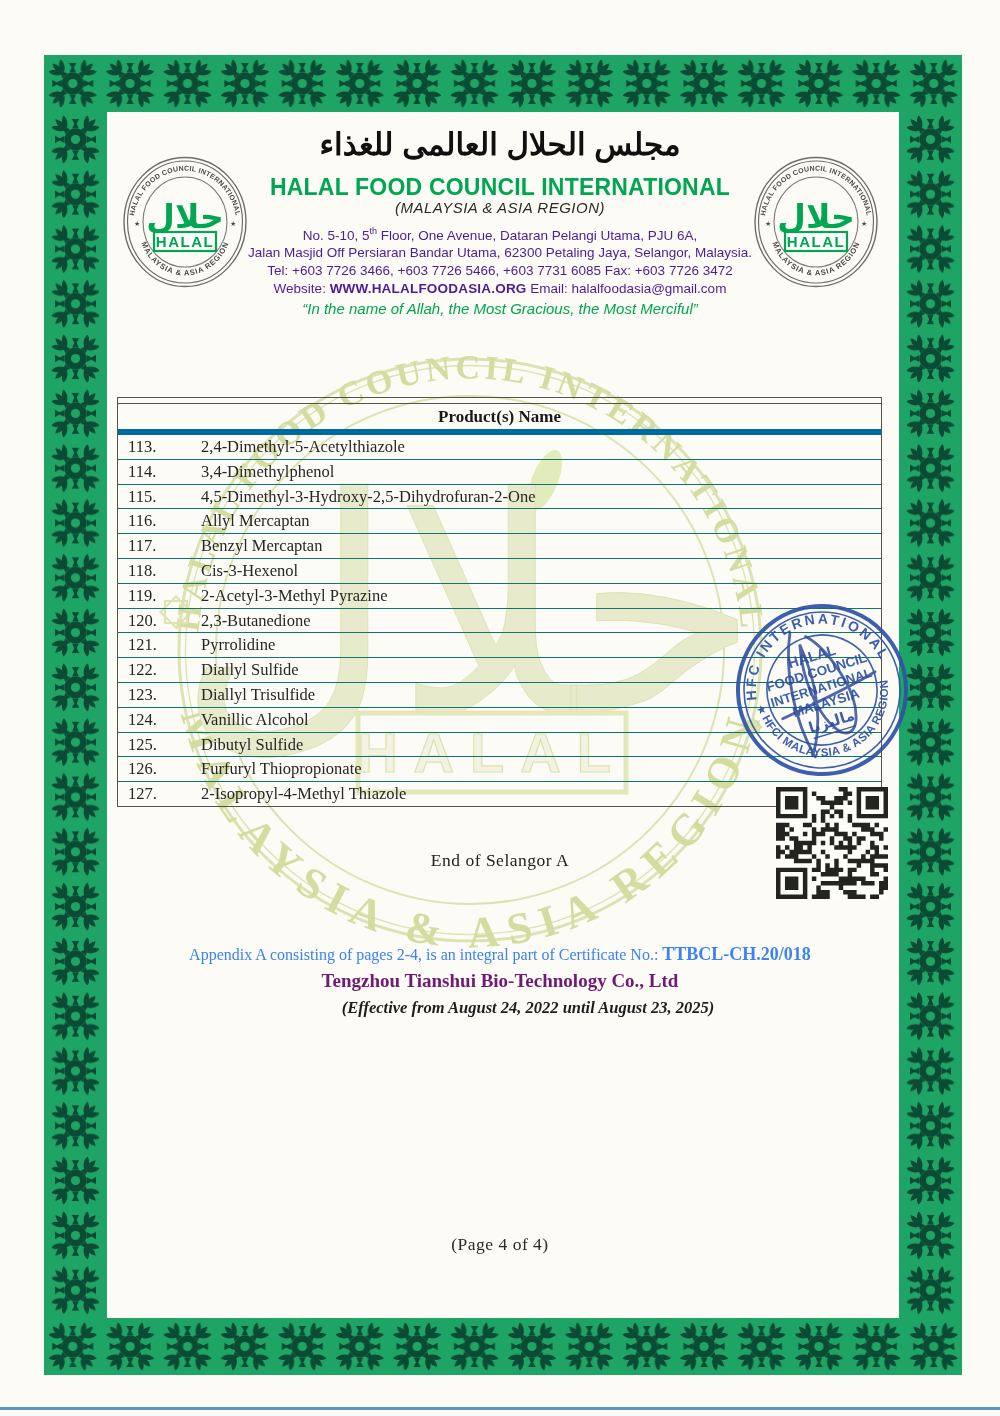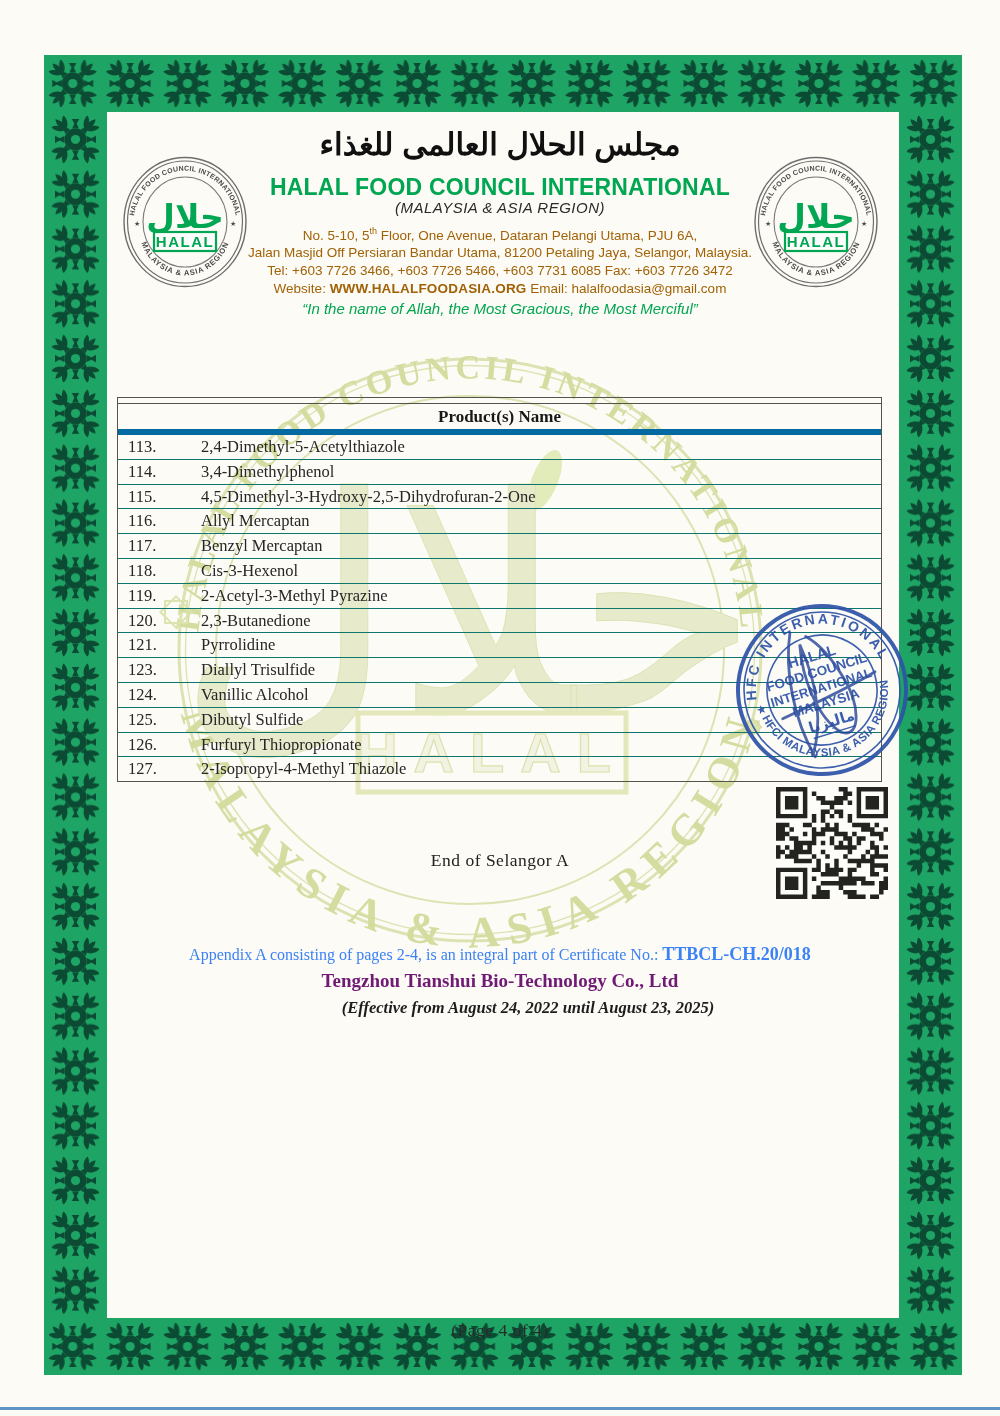--- a/index.html
+++ b/index.html
@@ -6,21 +6,21 @@
   .page{position:relative;width:1000px;height:1416px;background:#fcfbf5;overflow:hidden;
         font-family:"Liberation Serif",serif;}
   .abs{position:absolute;}
   .ctr{left:0;width:1000px;text-align:center;}
   .z1{z-index:1}.z2{z-index:2}.z3{z-index:3}.z4{z-index:4}.z5{z-index:5}
 
   
   .h-arabic{top:126px;font-family:Liberation Sans, sans-serif;font-weight:bold;font-size:31px;color:#101010;}
   .h-org{top:174px;font-family:"Liberation Sans",sans-serif;font-weight:bold;font-size:23px;color:#00A651;letter-spacing:.2px;}
   .h-region{top:199px;font-family:"Liberation Sans",sans-serif;font-style:italic;font-size:15px;color:#2b2b2b;letter-spacing:.5px;}
-  .h-addr{font-family:"Liberation Sans",sans-serif;font-size:13.5px;color:#a16207;}
+  .h-addr{font-family:"Liberation Sans",sans-serif;font-size:13.5px;color:#4c1d95;}
   .h-a1{top:226px}.h-a2{top:245px}.h-a3{top:263px}.h-web{top:281px}
   .h-web b{letter-spacing:.2px}
   .h-motto{top:300px;font-family:"Liberation Sans",sans-serif;font-style:italic;font-size:15px;color:#00A651;}
   sup{font-size:9px}
 
   
   #ptable{left:117px;top:397px;width:763px;border:1.4px solid #57534c;background:transparent;}
   .t-spacer{height:5px;border-bottom:1px solid #57534c;}
   .t-head{height:25px;line-height:25px;border-bottom:6px solid #0369a1;text-align:center;
           font-weight:bold;font-size:17px;color:#181818;}
@@ -29,21 +29,21 @@
   .t-row:last-child{border-bottom:none;}
   .t-no{width:57px;padding-left:10px;}
   .t-name{padding-left:16px;}
 
   
   .end-note{top:850px;font-size:17.5px;color:#222;letter-spacing:.5px;}
   .apx{top:944px;font-size:16px;color:#3b82f6;}
   .apx b{font-size:18px;}
   .company{top:970px;font-weight:bold;font-size:19px;color:#701a75;}
   .effective{top:998px;font-style:italic;font-weight:bold;font-size:16.5px;color:#1d1d1d;margin-left:28px;}
-  .pageno{top:1320px;font-size:17.5px;color:#2a2a2a;letter-spacing:.5px;}
+  .pageno{top:1234px;font-size:17.5px;color:#2a2a2a;letter-spacing:.5px;}
 
   .scanline{left:0;top:1407px;width:1000px;height:3px;background:#5e95c6;}
   .band{position:absolute;}
   #qrbox{left:776px;top:787px;width:112px;height:112px;}
 </style>
 </head>
 <body>
 
 <div class="page">
 
@@ -195,21 +195,21 @@
     <text x="45" y="4" font-size="7" fill="#4a4a4a">★</text>
     <text y="6" text-anchor="middle" font-family="DejaVu Sans,sans-serif" font-weight="bold" font-size="33" fill="#00A651">حلال</text>
     <rect x="-31" y="10" width="62" height="19" fill="#fdfdfb" stroke="#00A651" stroke-width="2.2"></rect>
     <text y="25" text-anchor="middle" font-family="Liberation Sans,sans-serif" font-weight="bold" font-size="15" letter-spacing="1.5" fill="#00A651">HALAL</text>
   </svg>
 
   <div class="abs ctr z3 h-arabic">مجلس الحلال العالمى للغذاء</div>
   <div class="abs ctr z3 h-org">HALAL FOOD COUNCIL INTERNATIONAL</div>
   <div class="abs ctr z3 h-region">(MALAYSIA &amp; ASIA REGION)</div>
   <div class="abs ctr z3 h-addr h-a1"><span>No. 5-10, 5</span><sup>th</sup><span> Floor, One Avenue, Dataran Pelangi Utama, PJU 6A,</span></div>
-  <div class="abs ctr z3 h-addr h-a2">Jalan Masjid Off Persiaran Bandar Utama, 81200 Petaling Jaya, Selangor, Malaysia.</div>
+  <div class="abs ctr z3 h-addr h-a2">Jalan Masjid Off Persiaran Bandar Utama, 62300 Petaling Jaya, Selangor, Malaysia.</div>
   <div class="abs ctr z3 h-addr h-a3">Tel: +603 7726 3466, +603 7726 5466, +603 7731 6085  Fax: +603 7726 3472</div>
   <div class="abs ctr z3 h-addr h-web"><span>Website: </span><b>WWW.HALALFOODASIA.ORG</b><span> Email: </span><span>halalfoodasia@gmail.com</span></div>
   <div class="abs ctr z3 h-motto">“In the name of Allah, the Most Gracious, the Most Merciful”</div>
 
   <div class="abs z3" id="ptable">
     <div class="t-spacer"></div>
     <div class="t-head">Product(s) Name</div>
     <div id="trows">
         <div class="t-row">
           <span class="t-no">113.</span>
@@ -239,20 +239,24 @@
           <span class="t-no">119.</span>
           <span class="t-name">2-Acetyl-3-Methyl Pyrazine</span>
         </div>
         <div class="t-row">
           <span class="t-no">120.</span>
           <span class="t-name">2,3-Butanedione</span>
         </div>
         <div class="t-row">
           <span class="t-no">121.</span>
           <span class="t-name">Pyrrolidine</span>
+        </div>
+        <div class="t-row">
+          <span class="t-no">122.</span>
+          <span class="t-name">Diallyl Sulfide</span>
         </div>
         <div class="t-row">
           <span class="t-no">123.</span>
           <span class="t-name">Diallyl Trisulfide</span>
         </div>
         <div class="t-row">
           <span class="t-no">124.</span>
           <span class="t-name">Vanillic Alcohol</span>
         </div>
         <div class="t-row">

